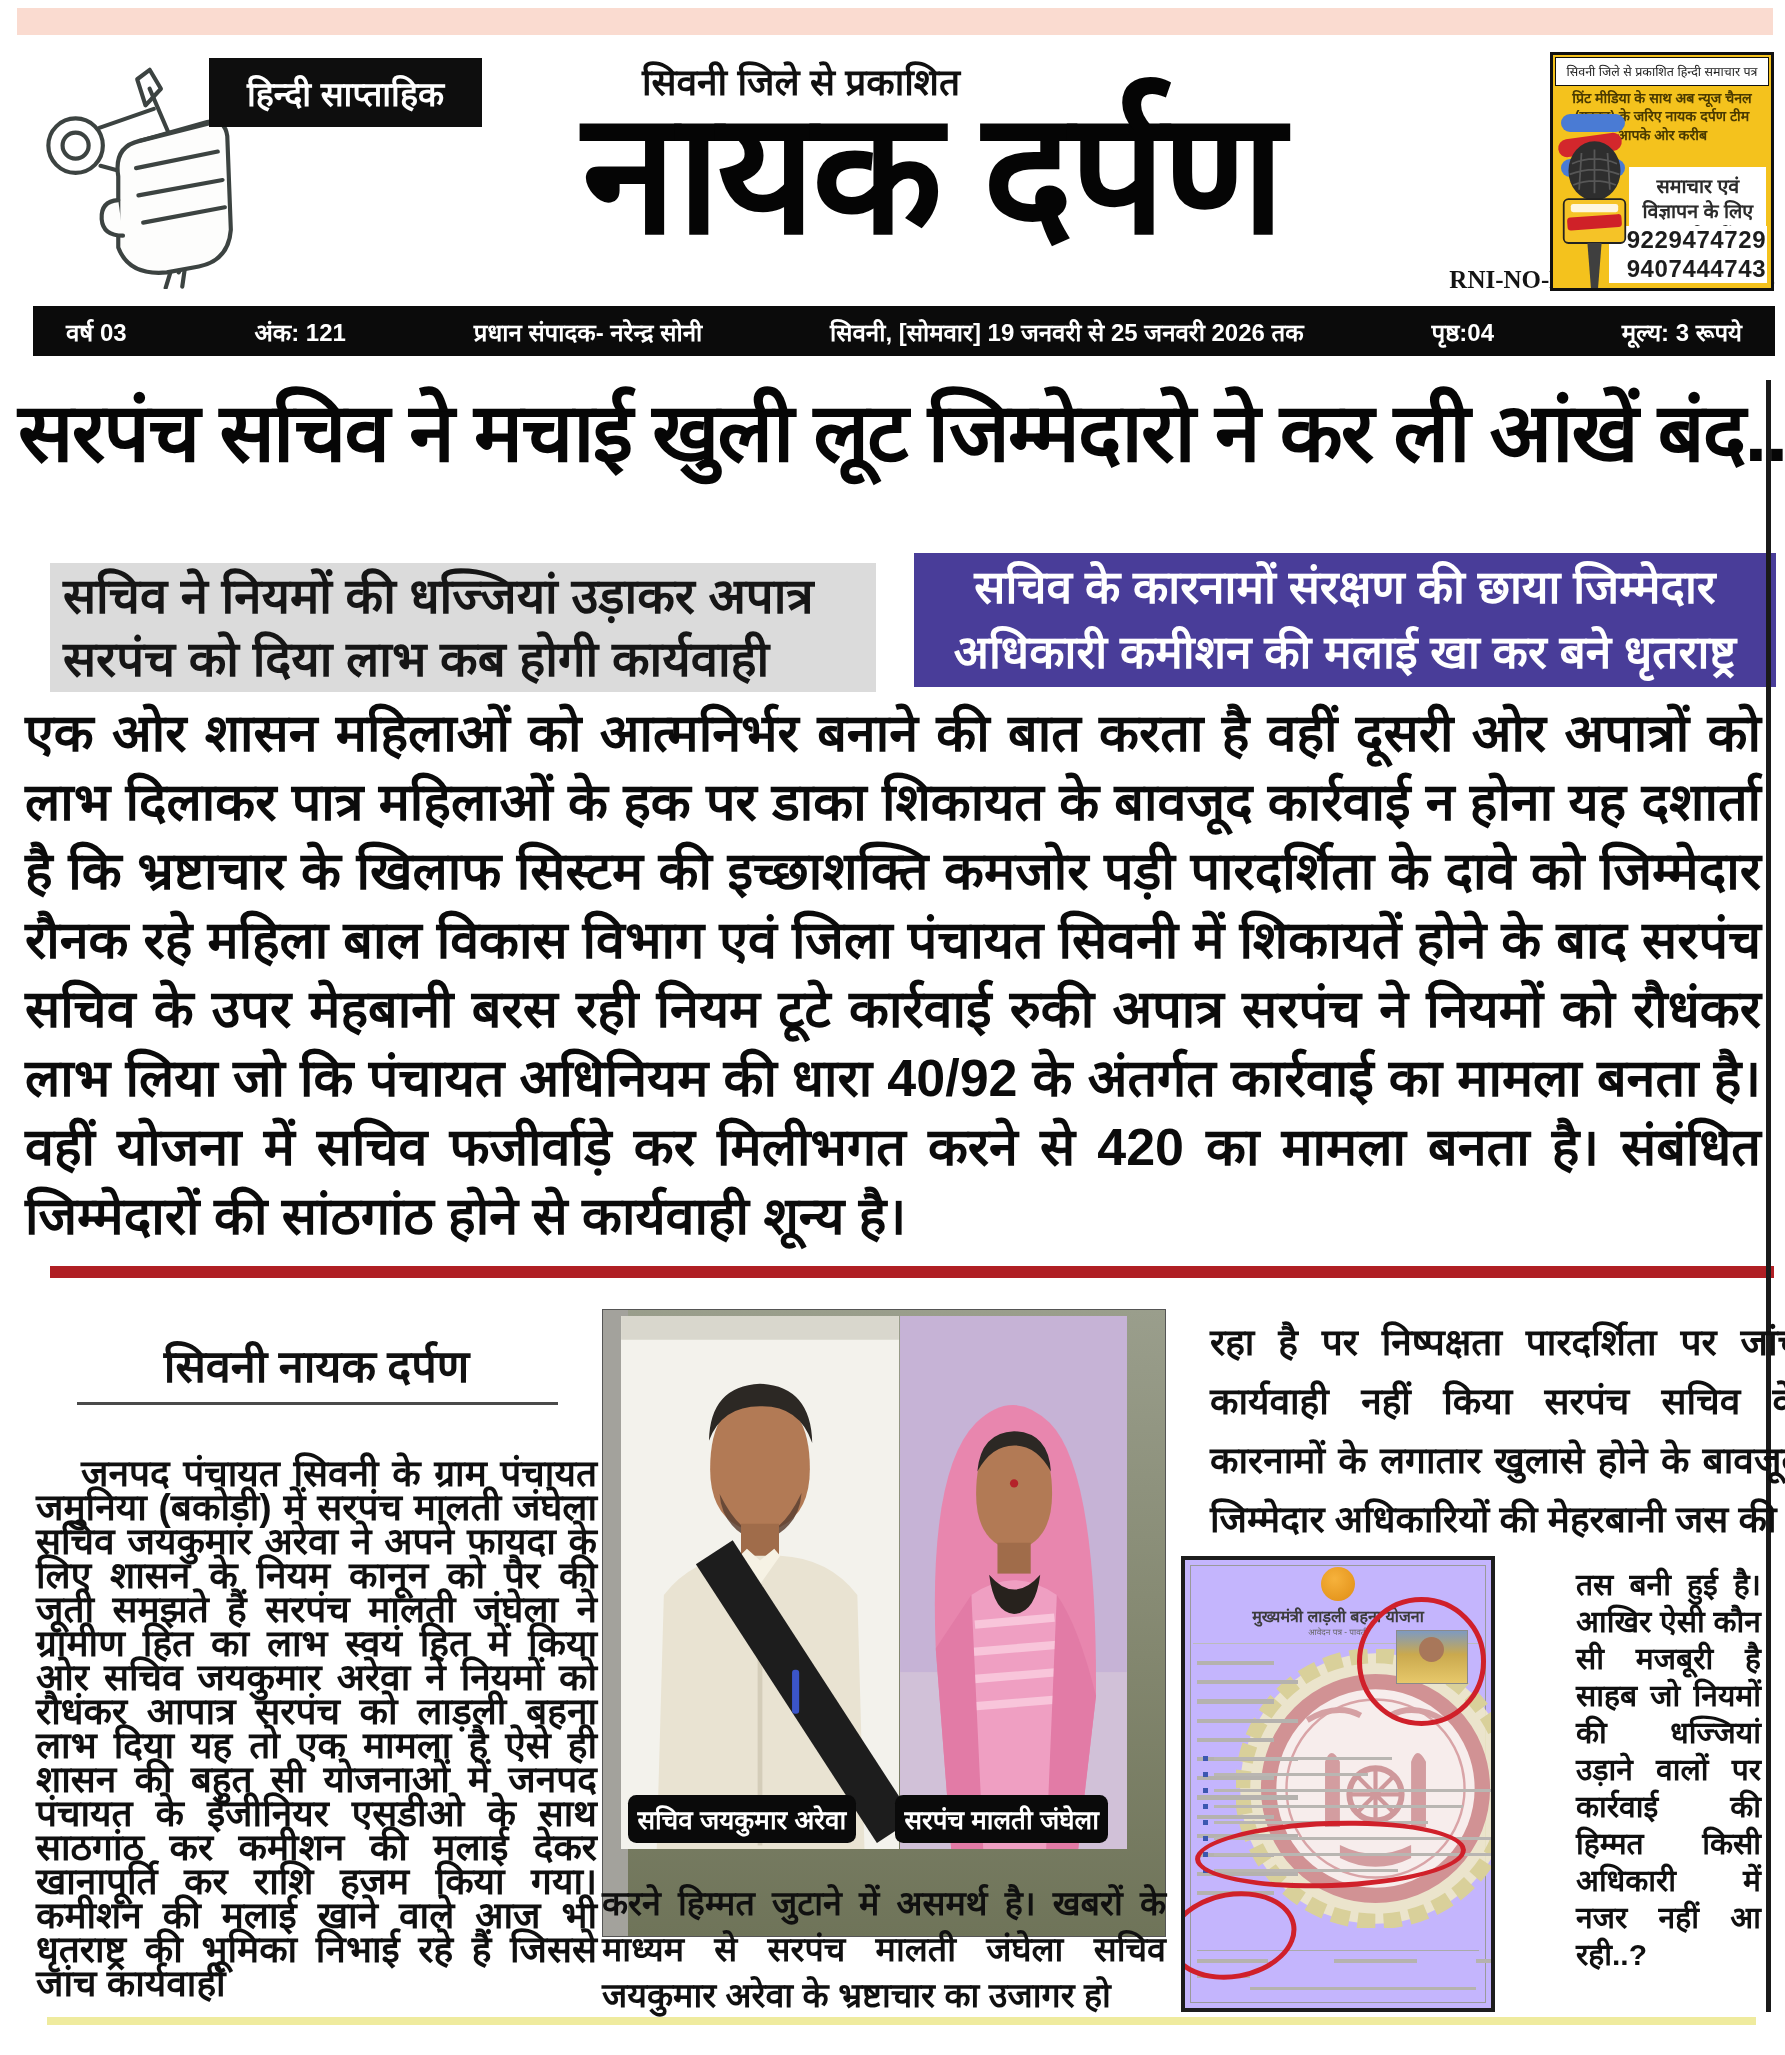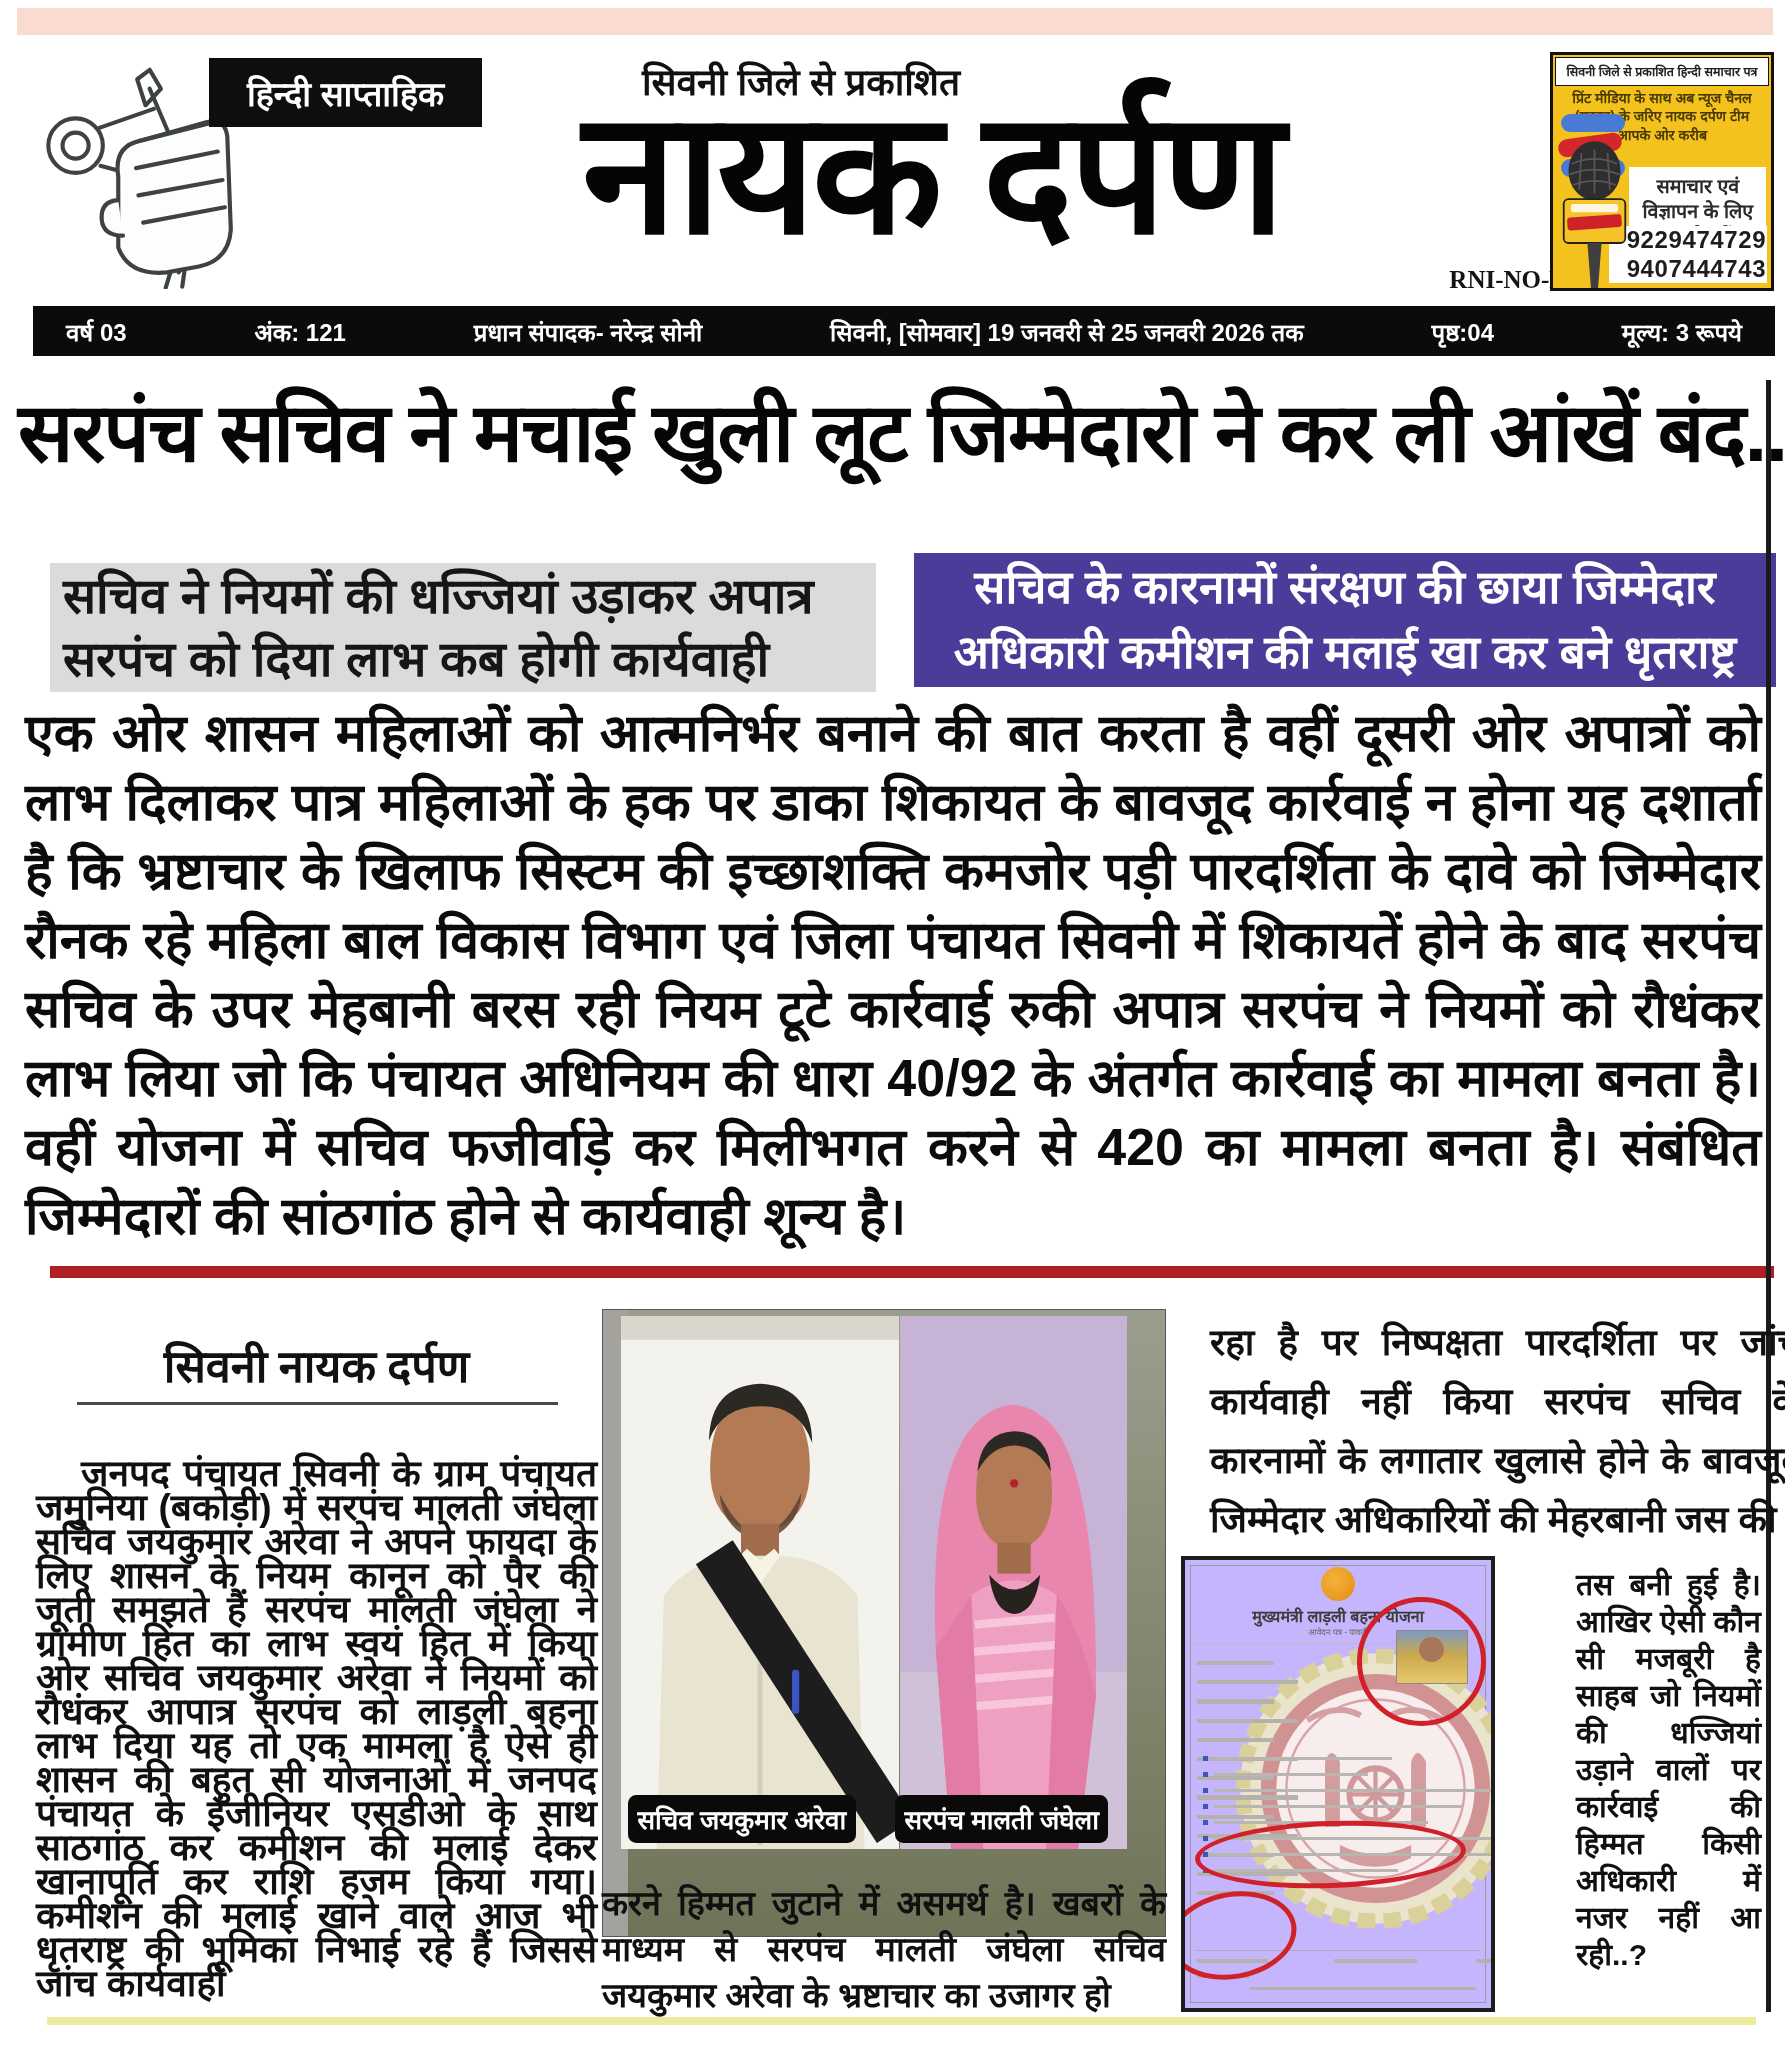--- a/index.html
+++ b/index.html
@@ -17,21 +17,21 @@
   .mast-title{left:368px;top:76px;width:1128px;text-align:center;font-size:170px;font-weight:900;
               color:#050505;white-space:nowrap;letter-spacing:-3.6px;line-height:1.15;}
   .rni{left:1306px;top:266px;width:469px;text-align:right;font-family:"Liberation Serif",serif;
        font-weight:bold;font-size:25px;color:#141414;}
 
   
   .contactbox{left:1550px;top:52px;width:224px;height:239px;background:#f4c21d;border:3.6px solid #111;
               box-sizing:border-box;}
   .cb-head{position:absolute;left:2.4px;top:2.4px;right:2.4px;height:28.5px;background:#fff;border:1.8px solid #111;
            box-sizing:border-box;display:flex;align-items:center;justify-content:center;
-           font-size:12.5px;font-weight:bold;color:#222;white-space:nowrap;overflow:hidden;}
+           font-size:12.5px;font-weight:normal;color:#222;white-space:nowrap;overflow:hidden;}
   .cb-promo{position:absolute;left:4.7px;top:34px;right:4.7px;font-size:14.2px;font-weight:bold;color:#4a3a00;
             text-align:center;line-height:18.4px;}
   .cb-white{position:absolute;right:4.7px;top:112px;width:137px;height:89px;background:#fff;
             display:flex;align-items:center;justify-content:center;text-align:center;
             font-size:19.6px;font-weight:bold;color:#2b2b2b;line-height:25px;padding:2.4px;box-sizing:border-box;}
   .cb-phones{position:absolute;right:3.6px;bottom:4.7px;width:142px;text-align:center;background:#fff;
              font-size:24px;font-weight:900;color:#1d1d1d;letter-spacing:0.6px;line-height:28.5px;padding-left:16px;}
   .sticker{position:absolute;width:64px;height:18px;border-radius:9.5px;}
   .st1{left:8.3px;top:59px;background:#4a7bd4;}
   .st2{left:4.7px;top:81px;background:#d3272c;transform:rotate(-8deg);}

